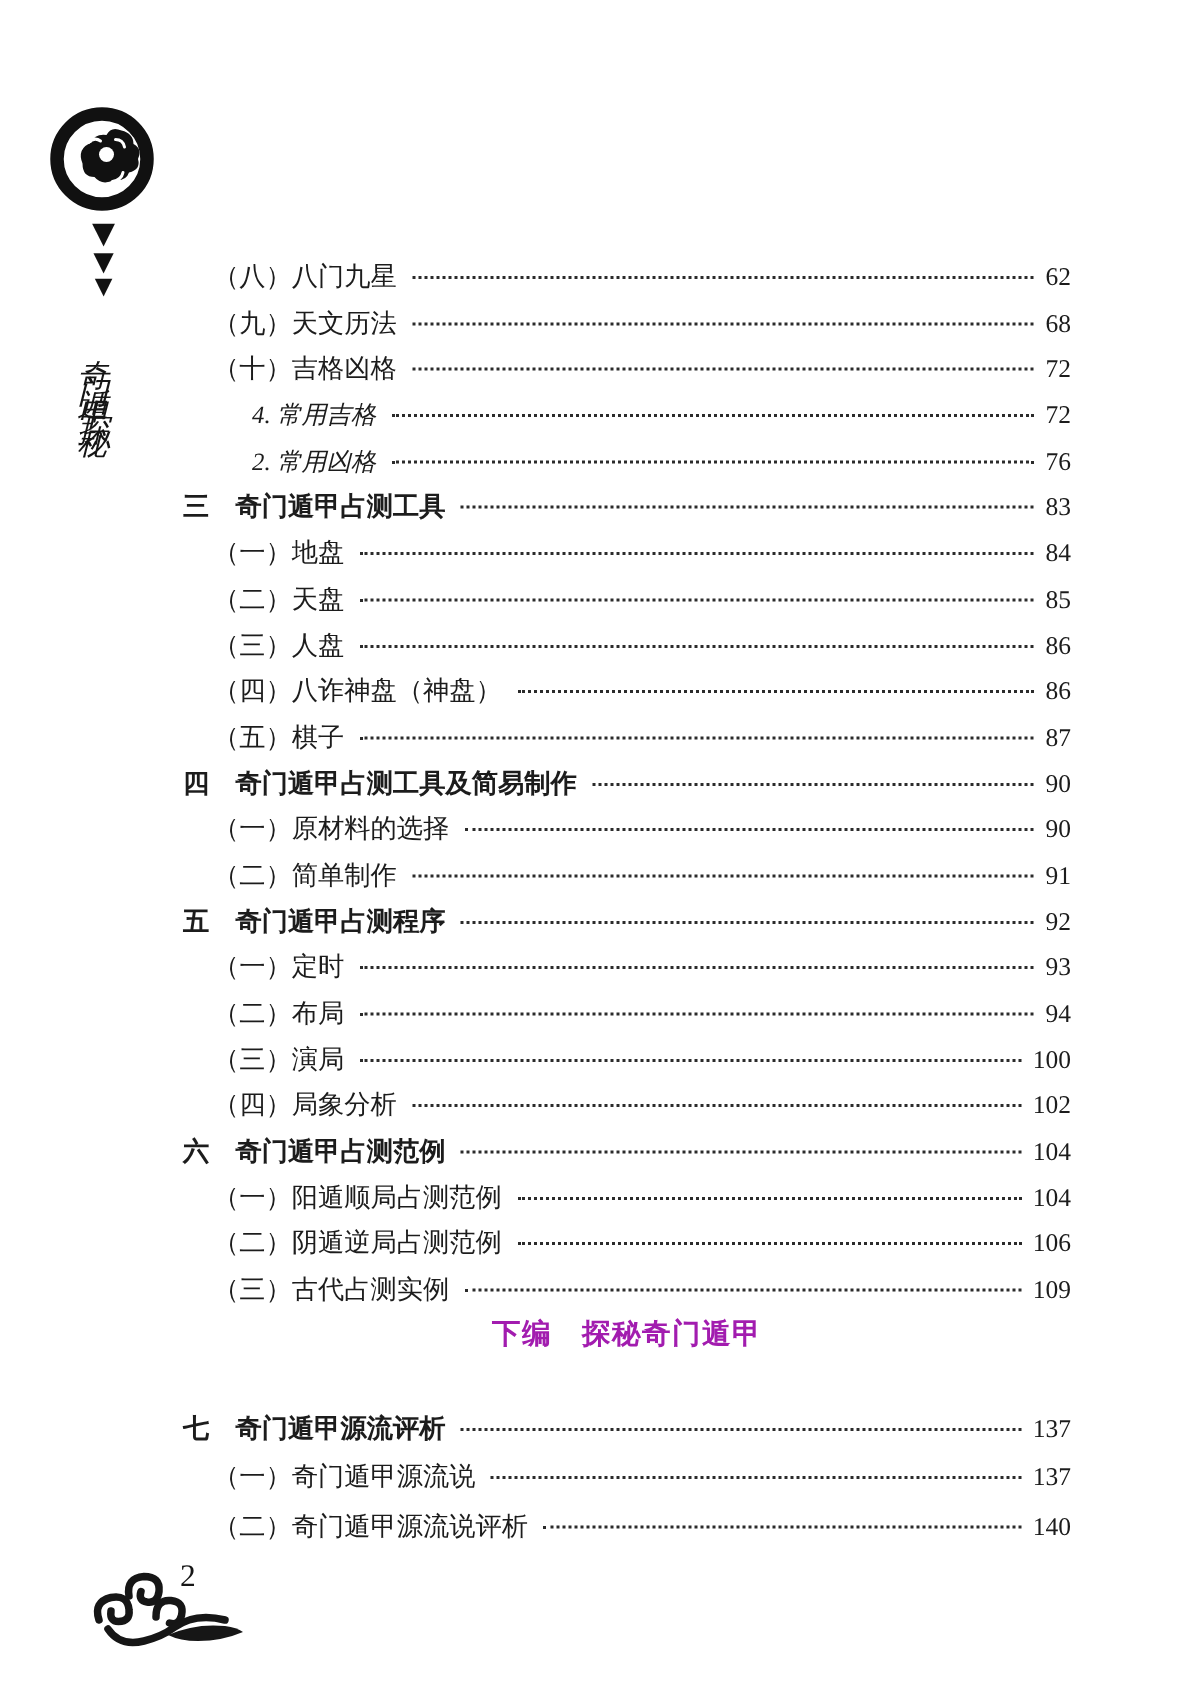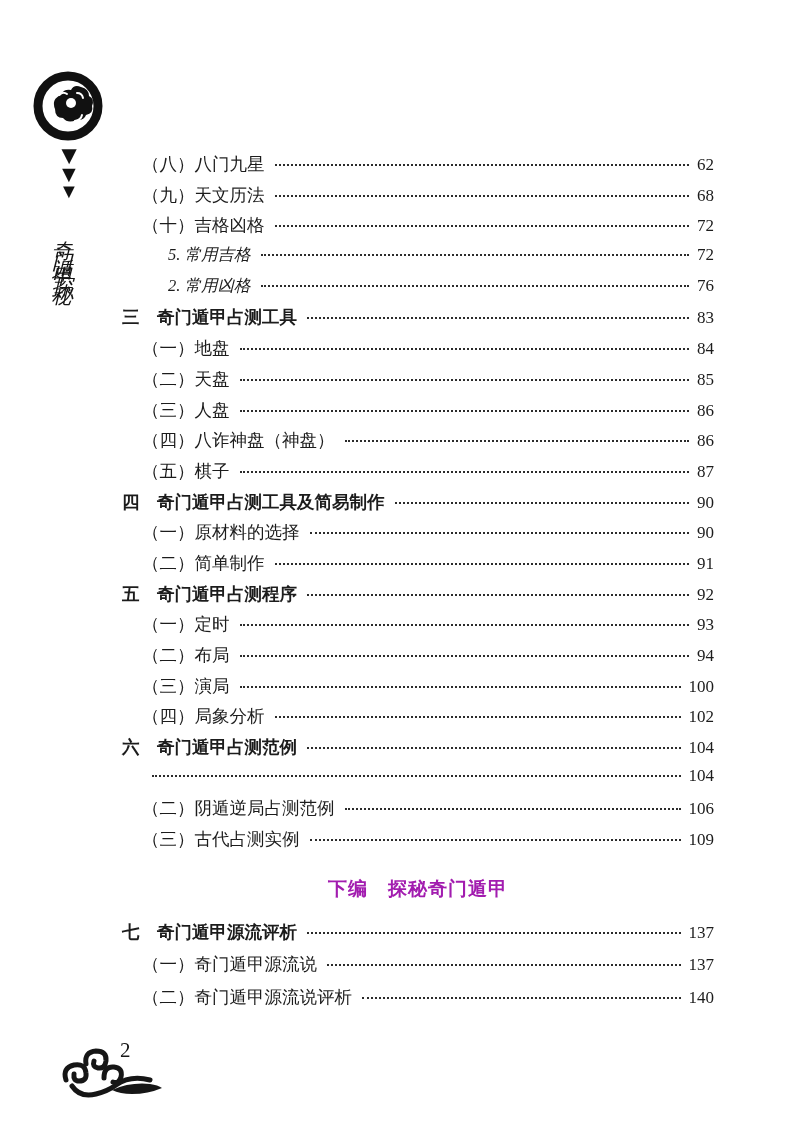--- a/index.html
+++ b/index.html
@@ -59,20 +59,21 @@
     margin:0 8px 0 10px;
     border-bottom:2.6px dotted #2b2b2b;
     transform:translateY(-4px);
     min-width:20px;
   }
   .toc-page {
     flex:0 0 auto;
     font-family:"Liberation Serif","DejaVu Serif",serif;
     font-weight:normal; font-style:normal;
     font-size:17px;
+    margin-top:23px;
   }
   .part-heading {
     height:62px;
     display:flex; align-items:center; justify-content:center;
     font-family:"Liberation Sans","DejaVu Sans",sans-serif;
     font-weight:bold; font-size:19px;
     letter-spacing:1px;
     color:#a21caf;
   }
 
@@ -117,21 +118,21 @@
     <span class="toc-label">（九）天文历法</span>
     <span class="leader"></span>
     <span class="toc-page">68</span>
   </div>
         <div class="toc-row lv2">
     <span class="toc-label">（十）吉格凶格</span>
     <span class="leader"></span>
     <span class="toc-page">72</span>
   </div>
         <div class="toc-row lv3">
-    <span class="toc-label">5. 常用吉格</span>
+    <span class="toc-label">4. 常用吉格</span>
     <span class="leader"></span>
     <span class="toc-page">72</span>
   </div>
         <div class="toc-row lv3">
     <span class="toc-label">2. 常用凶格</span>
     <span class="leader"></span>
     <span class="toc-page">76</span>
   </div>
         <div class="toc-row lv1">
     <span class="toc-label">三　奇门遁甲占测工具</span>
@@ -202,20 +203,21 @@
     <span class="toc-label">（四）局象分析</span>
     <span class="leader"></span>
     <span class="toc-page">102</span>
   </div>
         <div class="toc-row lv1">
     <span class="toc-label">六　奇门遁甲占测范例</span>
     <span class="leader"></span>
     <span class="toc-page">104</span>
   </div>
         <div class="toc-row lv2">
+    <span class="toc-label">（一）阳遁顺局占测范例</span>
     <span class="leader"></span>
     <span class="toc-page">104</span>
   </div>
         <div class="toc-row lv2">
     <span class="toc-label">（二）阴遁逆局占测范例</span>
     <span class="leader"></span>
     <span class="toc-page">106</span>
   </div>
         <div class="toc-row lv2">
     <span class="toc-label">（三）古代占测实例</span>

